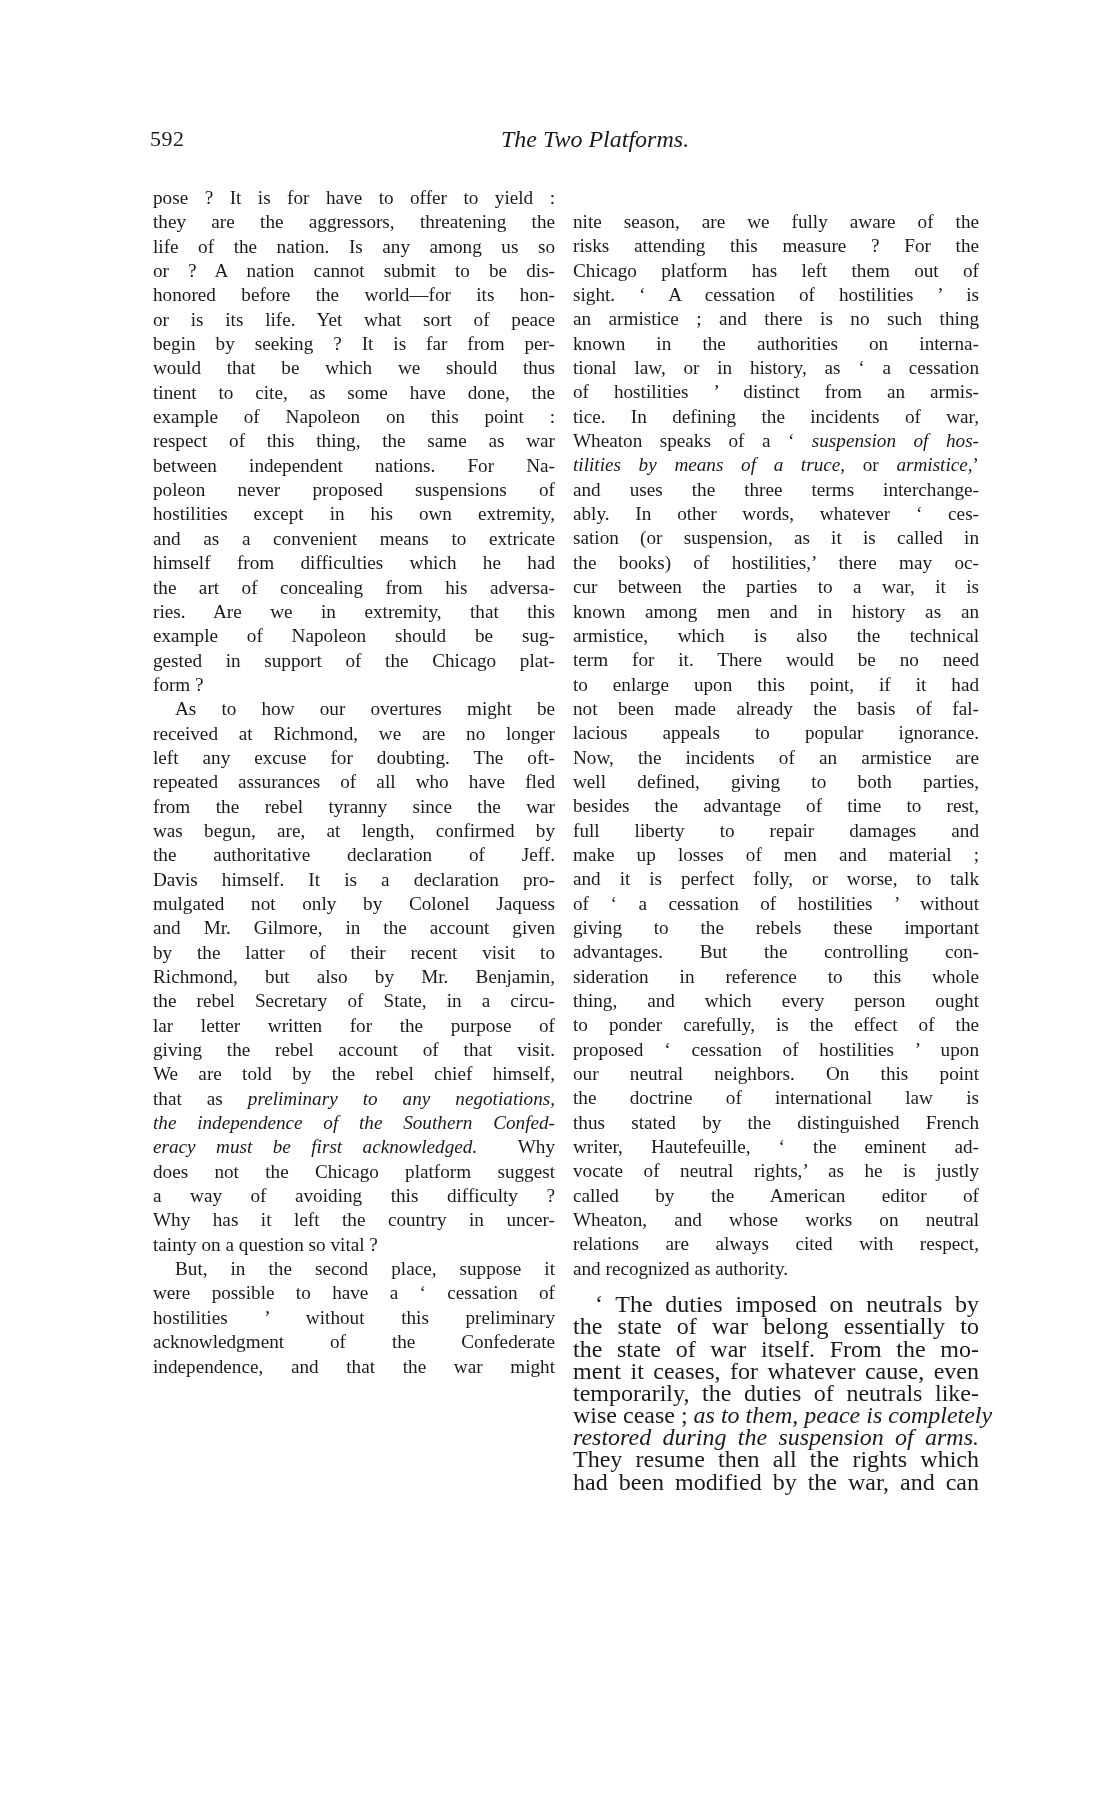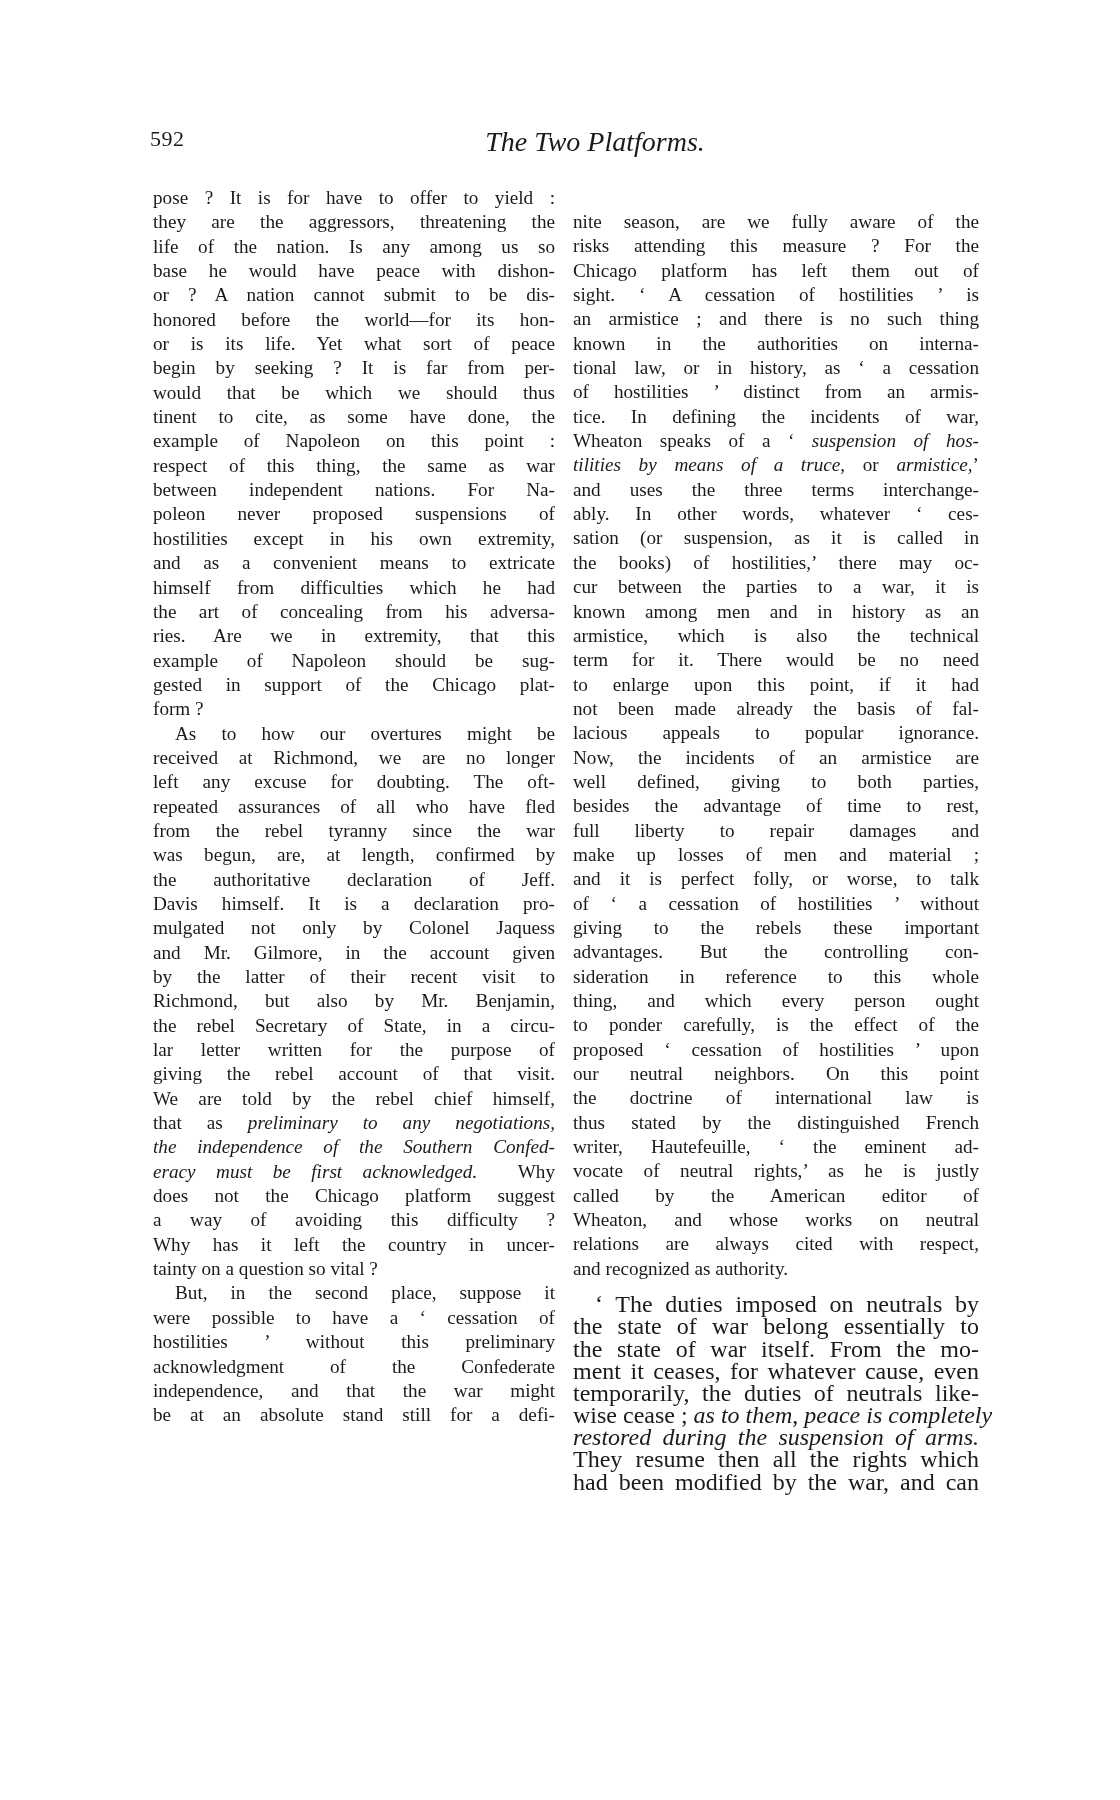--- a/index.html
+++ b/index.html
@@ -2,21 +2,21 @@
 <html><head>
 <meta charset="utf-8">
 <style>
   html, body { margin: 0; padding: 0; background: #ffffff; }
   body { width: 1120px; height: 1800px; position: relative; overflow: hidden;
          font-family: "Liberation Serif", "DejaVu Serif", serif; color: #1a1a1a; }
   .page { position: absolute; left: 0; top: 0; width: 1120px; height: 1800px; font-family: Liberation Serif, serif; }
   .running-head { position: absolute; top: 126px; left: 150px; width: 830px; height: 34px; }
   .page-number { position: absolute; left: 0; top: 0; font-size: 22px; letter-spacing: 0.5px; }
   .running-title { position: absolute; left: 0; right: 0; top: 0; text-align: center;
-                   font-style: italic; font-size: 28px; padding-left: 60px; }
+                   font-style: italic; font-size: 24px; padding-left: 60px; }
   .col { position: absolute; top: 186px; }
   .col-left { left: 153px; width: 402px; }
   .col-right { left: 573px; width: 406px; margin-top: 24px; }
   .line { display: block; height: 24.35px; line-height: 24.35px; font-size: 19.2px;
           text-align: justify; text-align-last: justify; white-space: nowrap; overflow: visible; }
   .line.last { text-align-last: left; }
   .line.indent { padding-left: 22px; }
   .line.quote { font-size: 24px; height: 22.2px; line-height: 22.2px; }
   .gap-lg { display: block; height: 12px; }
   em { font-style: italic; }
@@ -28,21 +28,20 @@
 
   <div class="running-head">
     <span class="page-number">592</span>
     <span class="running-title">The Two Platforms.</span>
   </div>
 
   <div class="col col-left">
     <span class="line">pose ?  It is for have to offer to yield :</span>
     <span class="line">they are the aggressors, threatening the</span>
     <span class="line">life of the nation.  Is any among us so</span>
-    <span class="line">base he would have peace with dishon-</span>
     <span class="line">or ?  A nation cannot submit to be dis-</span>
     <span class="line">honored before the world—for its hon-</span>
     <span class="line">or is its life.  Yet what sort of peace</span>
     <span class="line">begin by seeking ?  It is far from per-</span>
     <span class="line">would that be which we should thus</span>
     <span class="line">tinent to cite, as some have done, the</span>
     <span class="line">example of Napoleon on this point :</span>
     <span class="line">respect of this thing, the same as war</span>
     <span class="line">between independent nations.  For Na-</span>
     <span class="line">poleon never proposed suspensions of</span>
@@ -75,21 +74,20 @@
     <span class="line"><em>eracy must be first acknowledged.</em><span style="white-space:pre">  Why</span></span>
     <span class="line">does not the Chicago platform suggest</span>
     <span class="line">a way of avoiding this difficulty ?</span>
     <span class="line">Why has it left the country in uncer-</span>
     <span class="line last">tainty on a question so vital ?</span>
     <span class="line indent">But, in the second place, suppose it</span>
     <span class="line">were possible to have a ‘ cessation of</span>
     <span class="line">hostilities ’ without this preliminary</span>
     <span class="line">acknowledgment of the Confederate</span>
     <span class="line">independence, and that the war might</span>
-    <span class="line">be at an absolute stand still for a defi-</span>
   </div>
 
   <div class="col col-right">
     <span class="line">nite season, are we fully aware of the</span>
     <span class="line">risks attending this measure ?  For the</span>
     <span class="line">Chicago platform has left them out of</span>
     <span class="line">sight.  ‘ A cessation of hostilities ’ is</span>
     <span class="line">an armistice ; and there is no such thing</span>
     <span class="line">known in the authorities on interna-</span>
     <span class="line">tional law, or in history, as ‘ a cessation</span>

